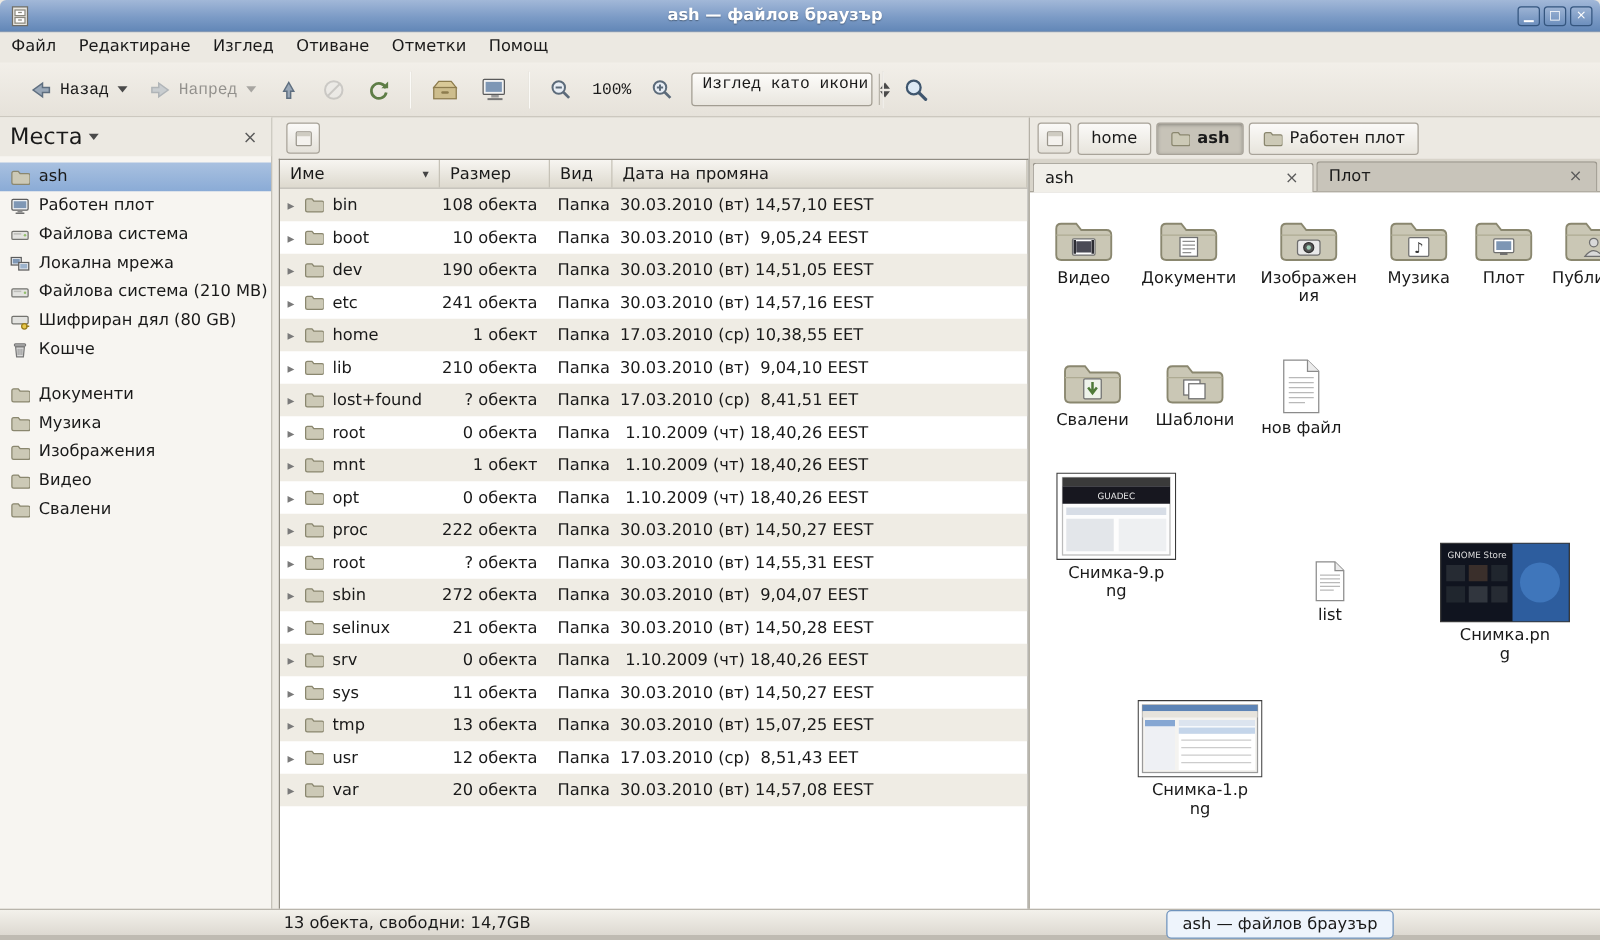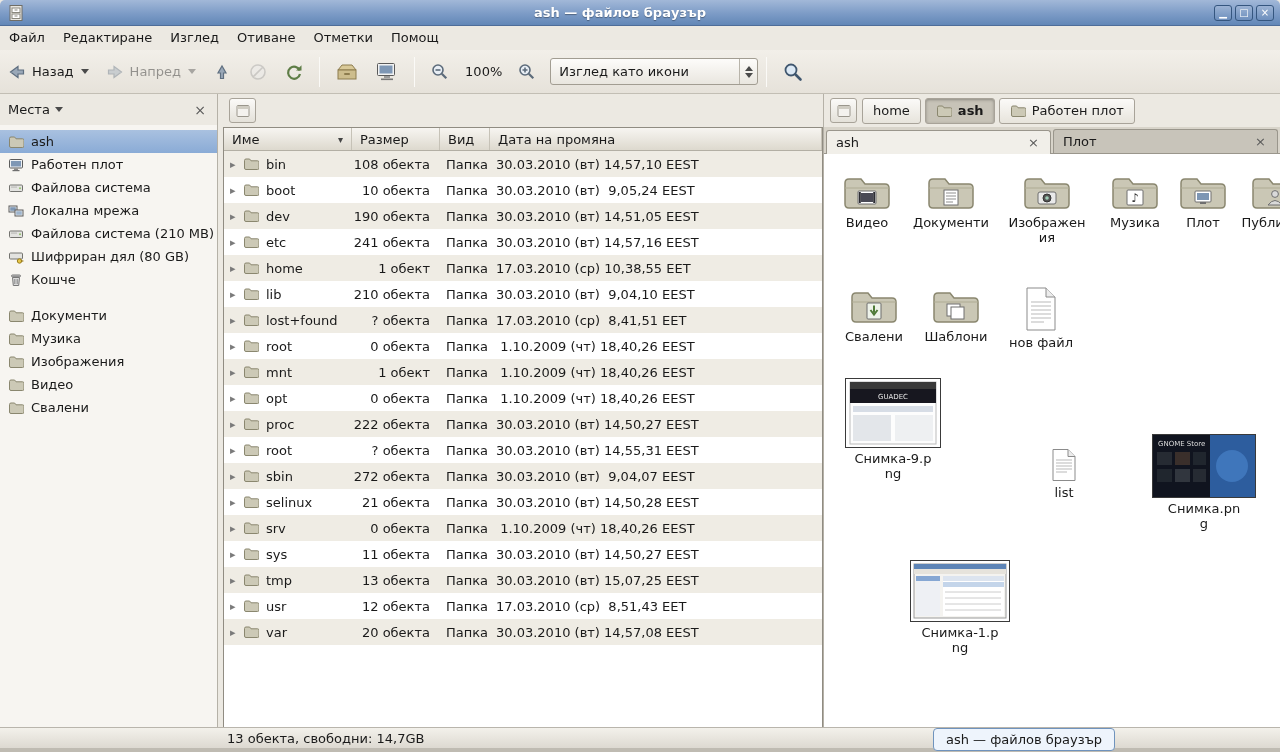--- a/index.html
+++ b/index.html
@@ -16,42 +16,42 @@
   .win-btns { display:flex; gap:3px; }
   .wbtn { width:18px; height:16px; border:1px solid #35567f; border-radius:3px;
     background:linear-gradient(180deg,#9cb3d4,#6d8fbd); color:#fff; font-size:10px; line-height:14px;
     text-align:center; cursor:pointer; }
 
   
   .menubar { height:24px; display:flex; align-items:stretch; padding-left:0; background:#ece9e2; }
   .menu-item { padding:4px 9px 3px; cursor:pointer; }
 
   
-  .toolbar { height:44px; display:flex; align-items:center; padding:0 0; gap:2px;
-    background:linear-gradient(180deg,#f2efe9,#e6e2da); border-bottom:1px solid #c2beb4; }
+  .toolbar { height:44px; display:flex; align-items:center; padding:0 16px; gap:2px;
+    background:linear-gradient(180deg,#f2efe9,#e6e2da); border-bottom:1px solid #c2beb4;font-family:Liberation Mono, monospace; }
   .tb-btn { display:flex; align-items:center; gap:5px; padding:5px 7px; border-radius:3px; cursor:pointer; }
   .tb-ic { display:flex; align-items:center; }
   .disabled { opacity:.42; }
   .chev { width:0; height:0; border-left:4px solid transparent; border-right:4px solid transparent; border-top:5px solid #4a4a4a; margin-left:2px; }
   .tb-sep { width:1px; height:30px; background:#c3bfb5; border-right:1px solid #fbfaf7; margin:0 6px; }
   .zoom-label { padding:0 6px; }
-  .combo { display:flex; align-items:center; height:27px; width:208px; margin-left:4px;
+  .combo { display:flex; height:27px; width:145px; margin-left:4px;
     border:1px solid #a29d92; border-radius:3px; background:linear-gradient(180deg,#fdfcfa,#e9e6df); cursor:pointer; }
   .combo-label { flex:1; padding:0 8px; white-space:nowrap; }
   .combo-spin { width:18px; height:100%; border-left:1px solid #b8b4aa; display:flex; flex-direction:column; align-items:center; justify-content:center; gap:2px; }
   .tri-up { width:0; height:0; border-left:4px solid transparent; border-right:4px solid transparent; border-bottom:5px solid #4a4a4a; }
   .tri-dn { width:0; height:0; border-left:4px solid transparent; border-right:4px solid transparent; border-top:5px solid #4a4a4a; }
 
   
   .main { position:absolute; top:94px; left:0; right:0; bottom:25px; display:flex; }
 
   
   .sidebar { width:218px; display:flex; flex-direction:column; background:#f7f5f1; border-right:1px solid #b5b1a7; }
   .sidebar-header { height:31px; flex:0 0 31px; display:flex; align-items:center; padding:0 8px; background:#ece9e2; cursor:pointer; }
-  .sidebar-title { font-size:13px; }
+  .sidebar-title { font-size:18px; }
   .side-chev { width:0; height:0; border-left:4px solid transparent; border-right:4px solid transparent; border-top:5px solid #4a4a4a; margin-left:5px; }
   .side-close { margin-left:auto; color:#5a5a5a; font-size:14px; cursor:pointer; padding:0 3px; }
   .sidebar-list { flex:1; padding-top:5px; overflow:hidden; }
   .side-item { height:23px; display:flex; align-items:center; gap:7px; padding:0 8px; cursor:pointer; white-space:nowrap; }
   .side-item.selected { background:linear-gradient(180deg,#a9c1e0,#8aabd6); }
   .side-ic { width:16px; height:16px; flex:0 0 16px; display:flex; align-items:center; }
   .side-sep { height:13px; }
 
   .splitter { width:5px; background:#ece9e2; cursor:col-resize; }
 

